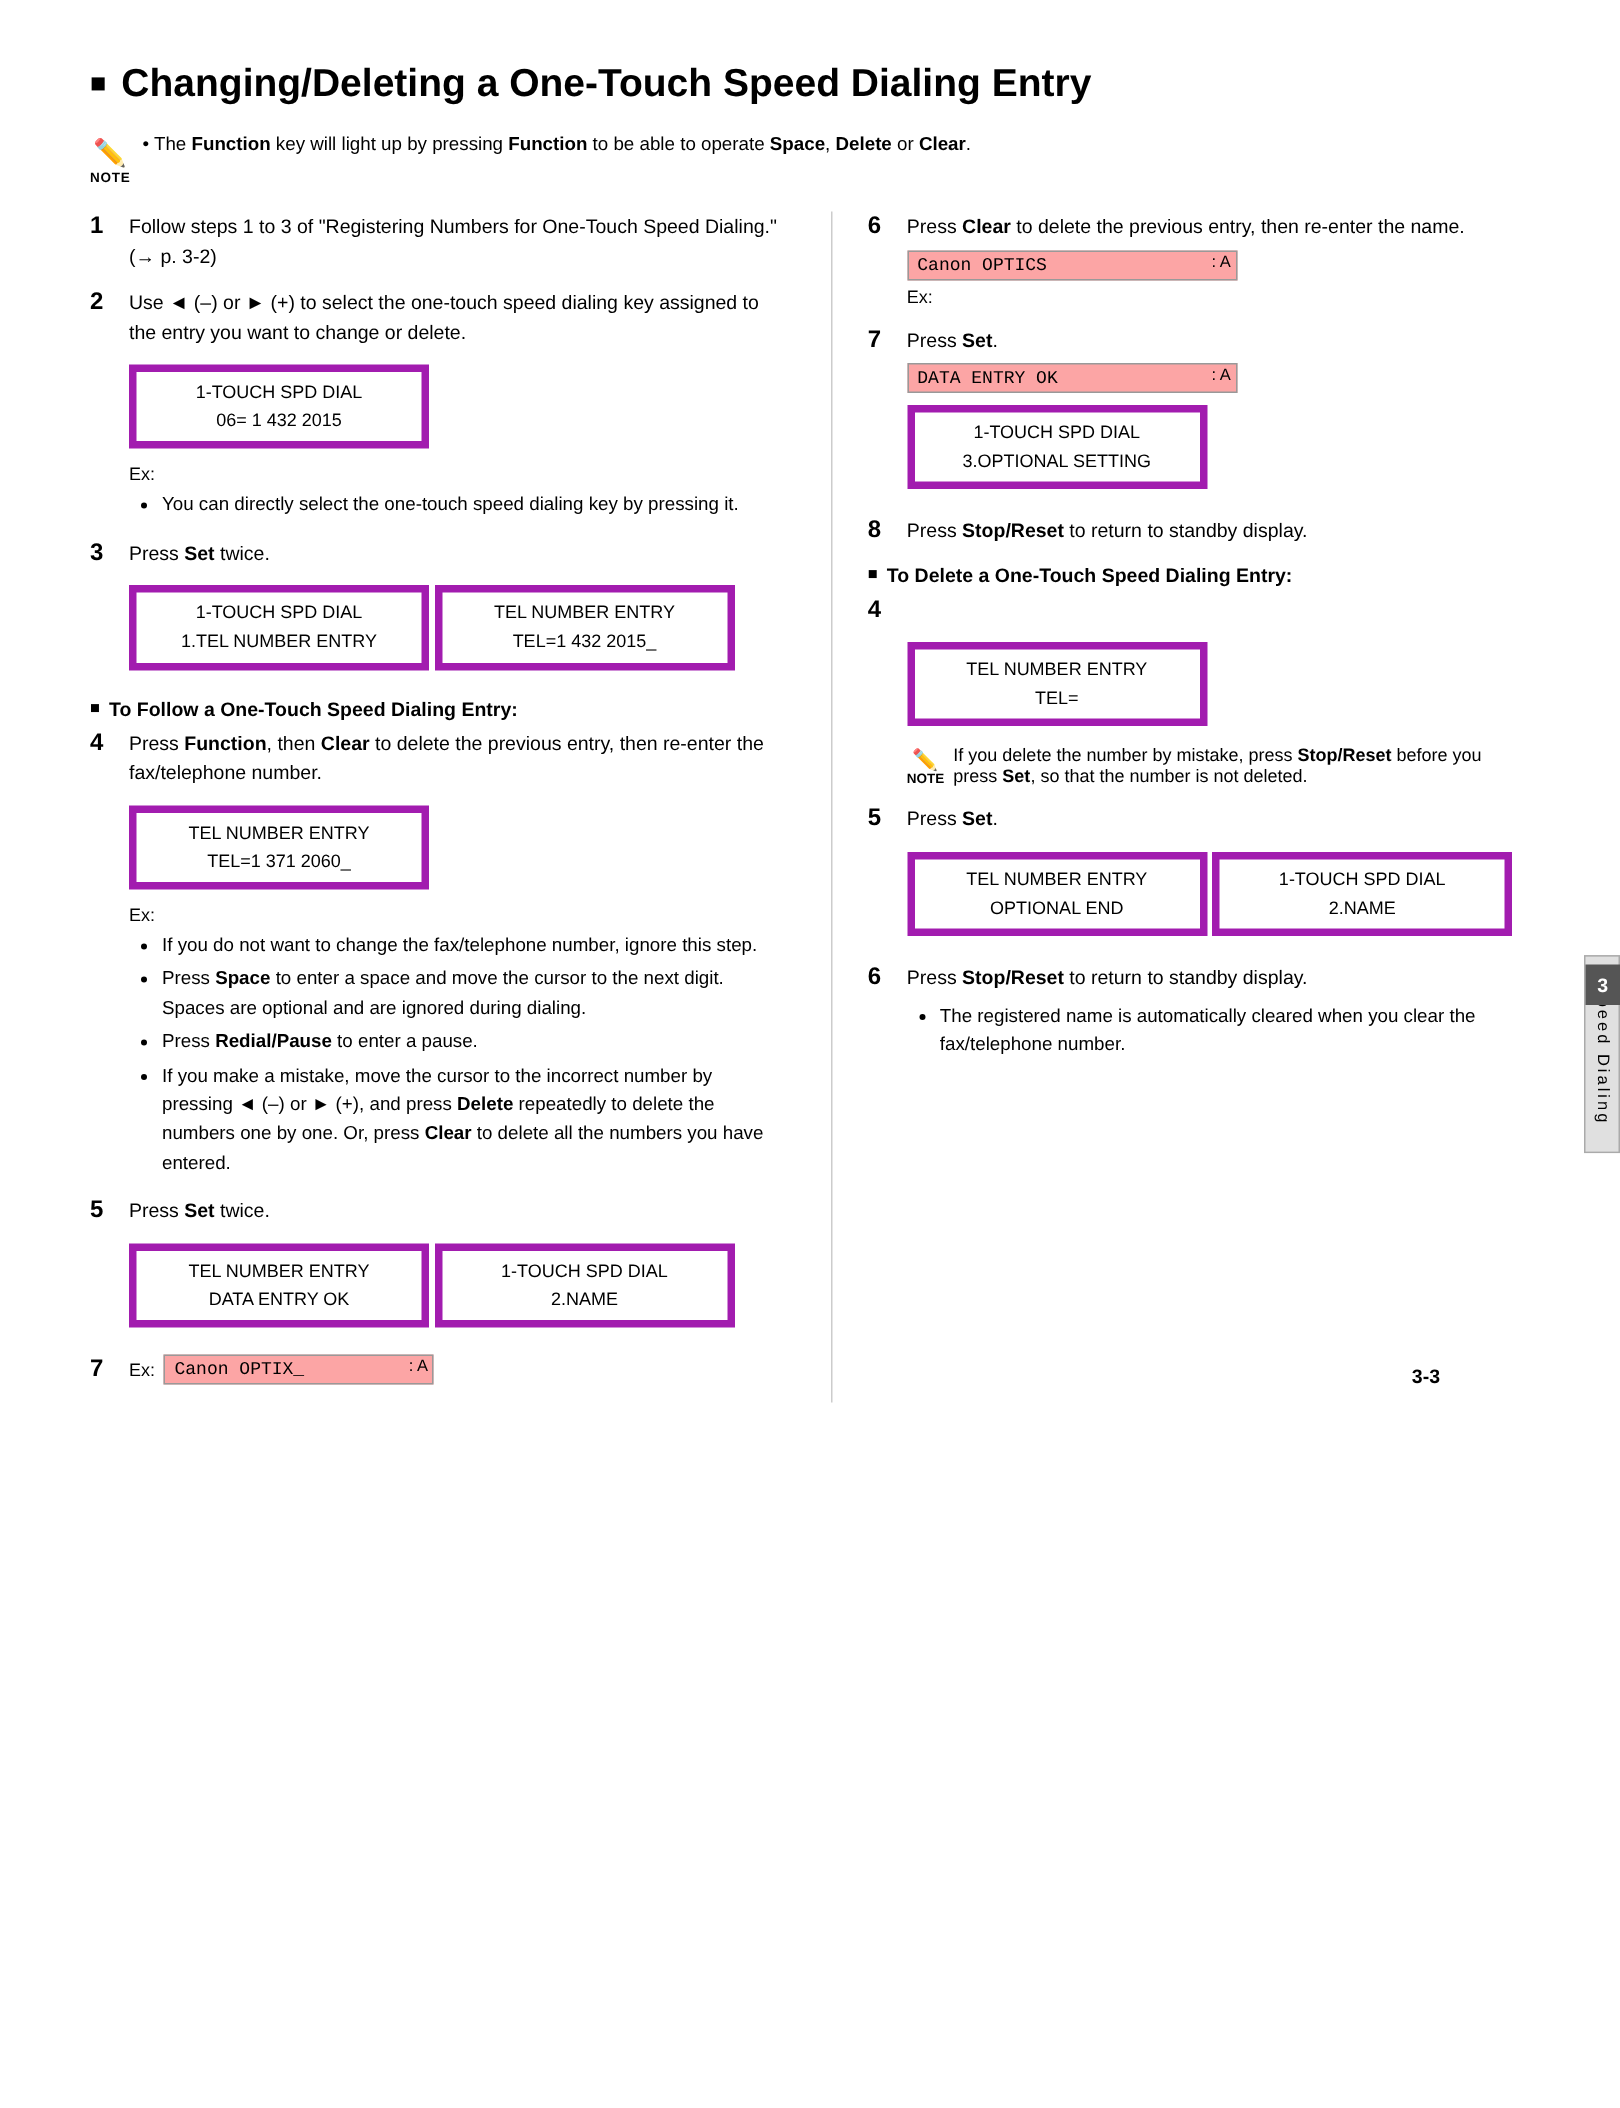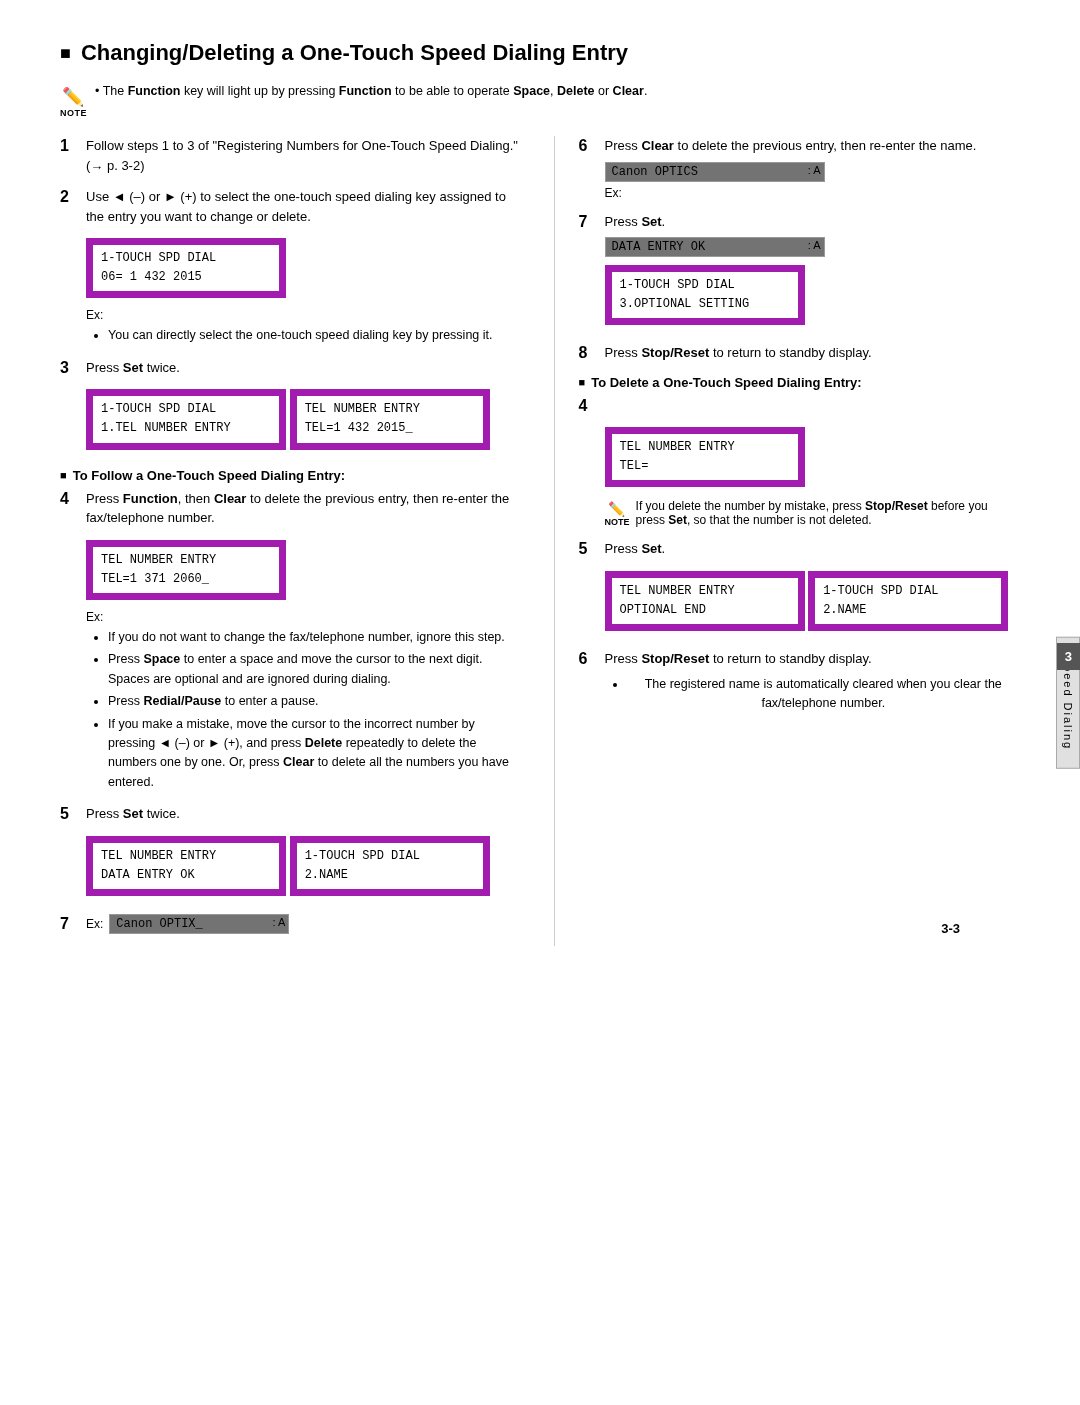--- a/index.html
+++ b/index.html
@@ -7,21 +7,21 @@
       background: #fff;
       font-family: Arial, Helvetica, sans-serif;
       font-size: 13px;
       color: #000;
       width: 1080px;
       min-height: 1405px;
       padding: 40px 60px 40px 60px;
     }
 
     h1.page-title {
-      font-size: 22px;
+      font-size: 26px;
       font-weight: bold;
       margin-bottom: 18px;
       display: flex;
       align-items: center;
       gap: 10px;
     }
     h1.page-title::before {
       content: '■';
       font-size: 18px;
     }
@@ -76,29 +76,30 @@
       min-width: 20px;
       line-height: 1.2;
     }
     .step-text {
       font-size: 13px;
       line-height: 1.5;
     }
     .step-text b { font-weight: bold; }
 
     .lcd-box {
-      border: 7px solid #a21caf;
+      border: 5px solid #a21caf;
       padding: 4px 8px;
-      font-family: Liberation Mono, monospace;
+      font-family: Liberation Sans, sans-serif;
       font-size: 12px;
       background: #fff;
       margin: 6px 0 6px 0;
       display: inline-block;
       min-width: 200px;
       line-height: 1.6;
+      text-align: center;
     }
     .lcd-wrapper {
       position: relative;
       display: inline-block;
     }
 
     .ex-line {
       display: flex;
       align-items: center;
       gap: 4px;
@@ -106,21 +107,21 @@
       font-size: 12.5px;
     }
     .ex-label {
       font-size: 12px;
     }
     .ex-lcd {
       border: 1px solid #999;
       padding: 2px 6px;
       font-family: 'Courier New', Courier, monospace;
       font-size: 12px;
-      background: #737373;
+      background: #fca5a5;
       min-width: 180px;
     }
 
     .bullet-list {
       list-style: disc;
       padding-left: 22px;
       margin: 4px 0 8px 0;
       font-size: 12.5px;
       line-height: 1.55;
     }
@@ -386,21 +387,21 @@
         </div>
       </div>
 
       <div class="step">
         <div class="step-header">
           <span class="step-num">6</span>
           <span class="step-text">
             Press <b>Stop/Reset</b> to return to standby display.
           </span>
         </div>
-        <div style="margin-left:26px;text-align:center;">
+        <div style="margin-left:26px;">
           <ul class="bullet-list">
             <li>The registered name is automatically cleared when you clear the fax/telephone number.</li>
           </ul>
         </div>
       </div>
 
     </div>
 
   </div>
 

